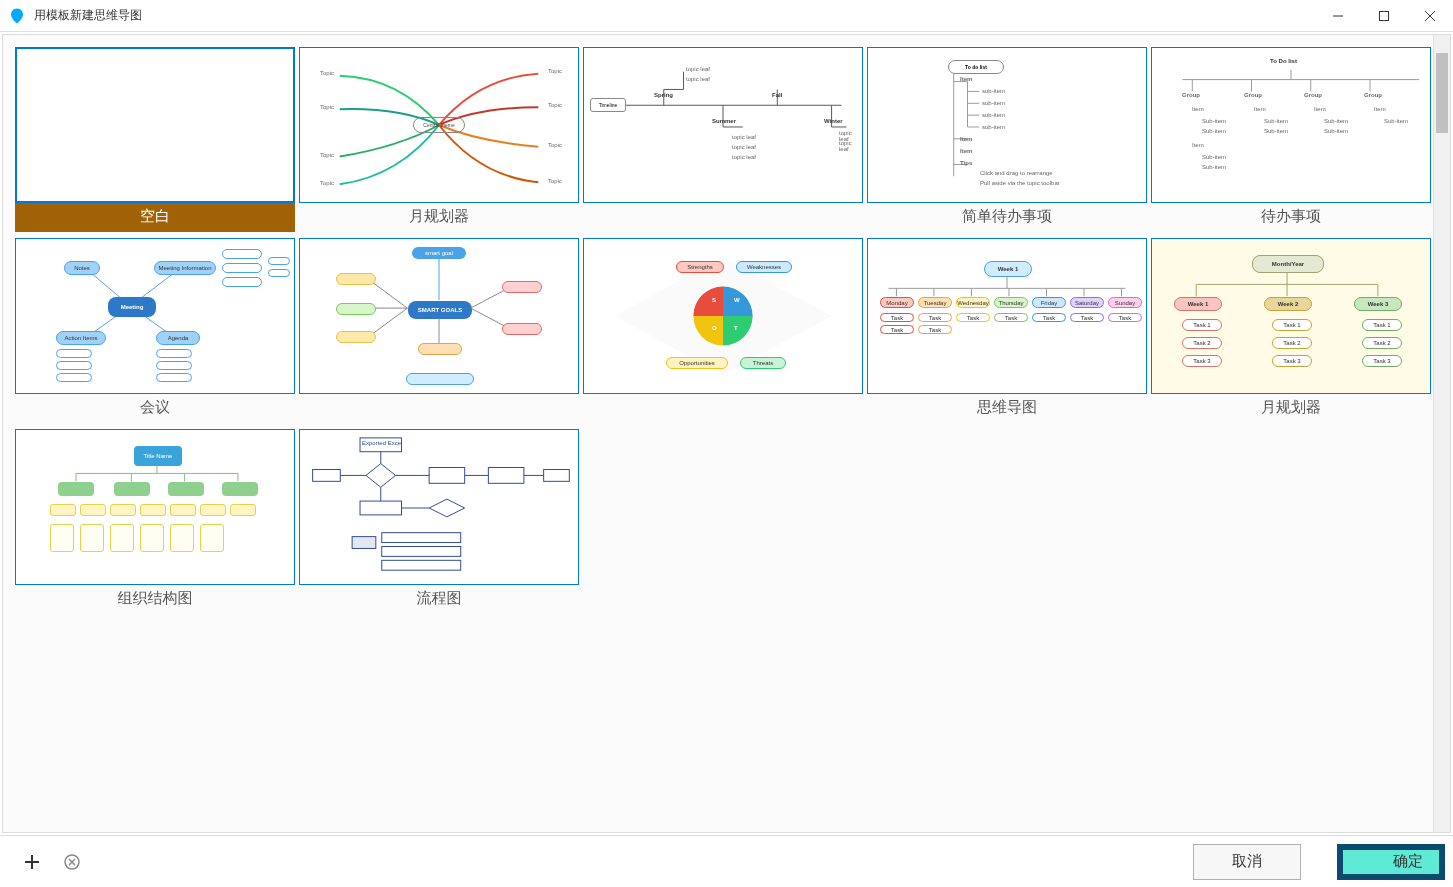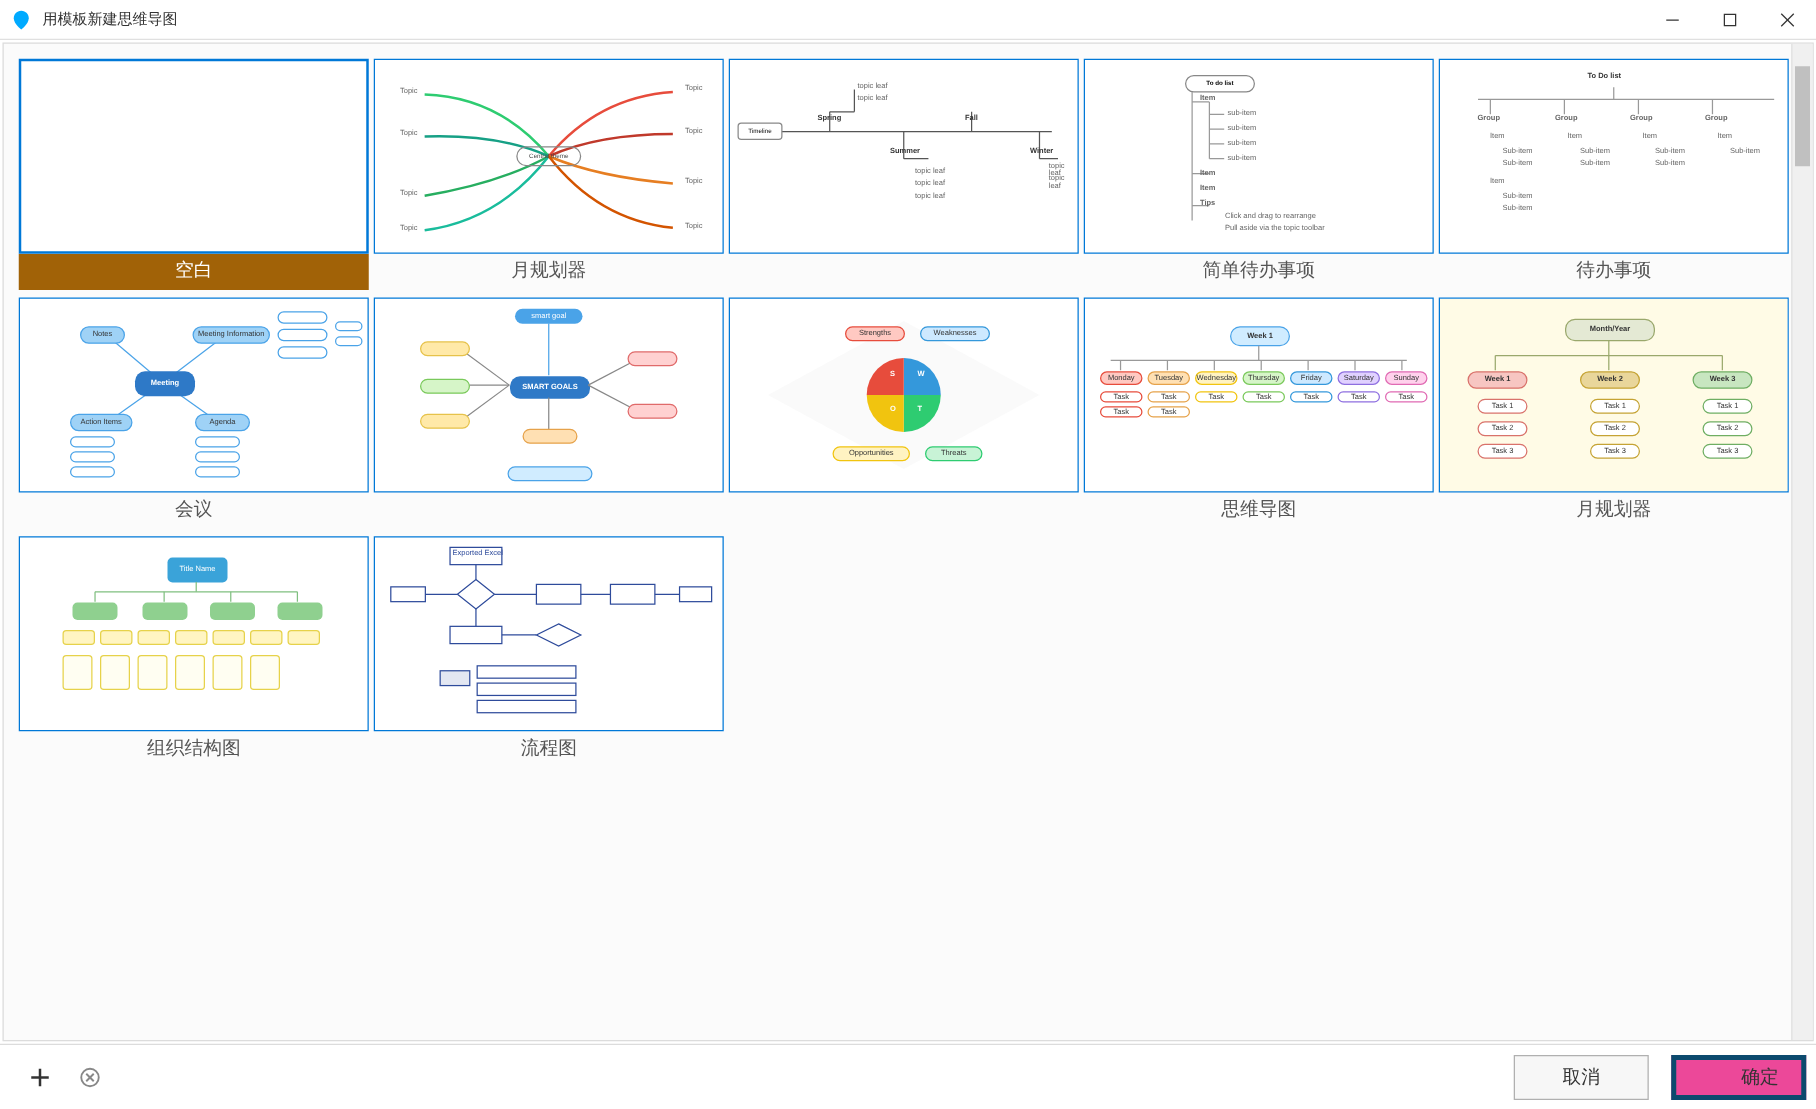--- a/index.html
+++ b/index.html
@@ -126,26 +126,26 @@
 .footer .btn {
   min-width: 108px;
   height: 36px;
   border: 1px solid #b0b0b0;
   background: #f7f7f7;
   display: flex;
   align-items: center;
   justify-content: center;
   font-size: 15px;
   color: #333;
-  margin-left: 6px;
+  margin-left: 24px;
   cursor: pointer;
 }
 .footer .btn.primary {
-  border: 4px solid #0c4a6e;
-  background: #ec4899;
+  border: 6px solid #0c4a6e;
+  background: #5eead4;
   padding-left: 34px;
 }
 
 
 .mini-label { font-size: 6px; color: #666; position: absolute; }
 .mini-box { position: absolute; border: 1px solid; border-radius: 3px; font-size: 5px; display:flex; align-items:center; justify-content:center; }
 
 
 .mm-center { position:absolute; left:50%; top:50%; transform:translate(-50%,-50%); width:52px; height:16px; border:1px solid #888; border-radius:8px; font-size:5px; display:flex;align-items:center;justify-content:center;color:#444;}
 svg.mini { position:absolute; inset:0; width:100%; height:100%; }

